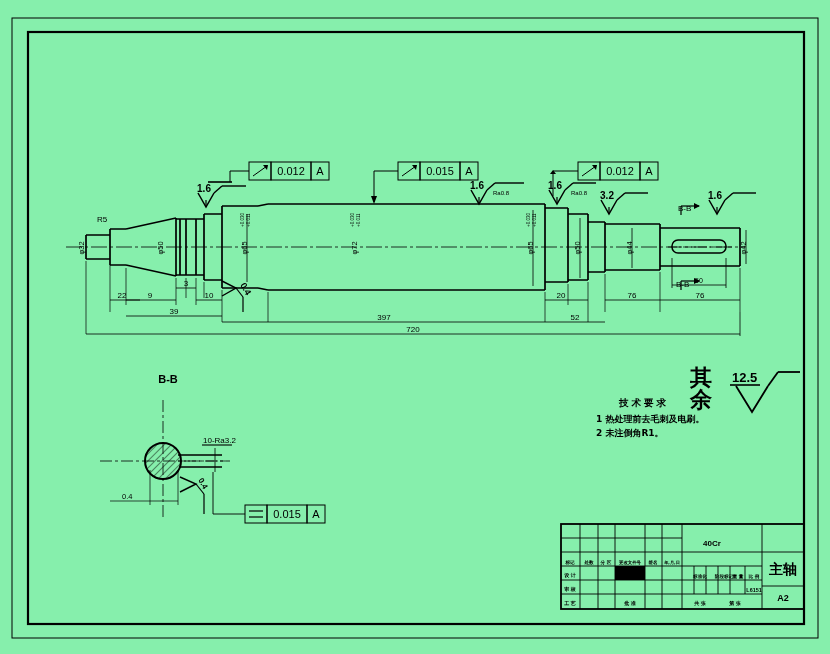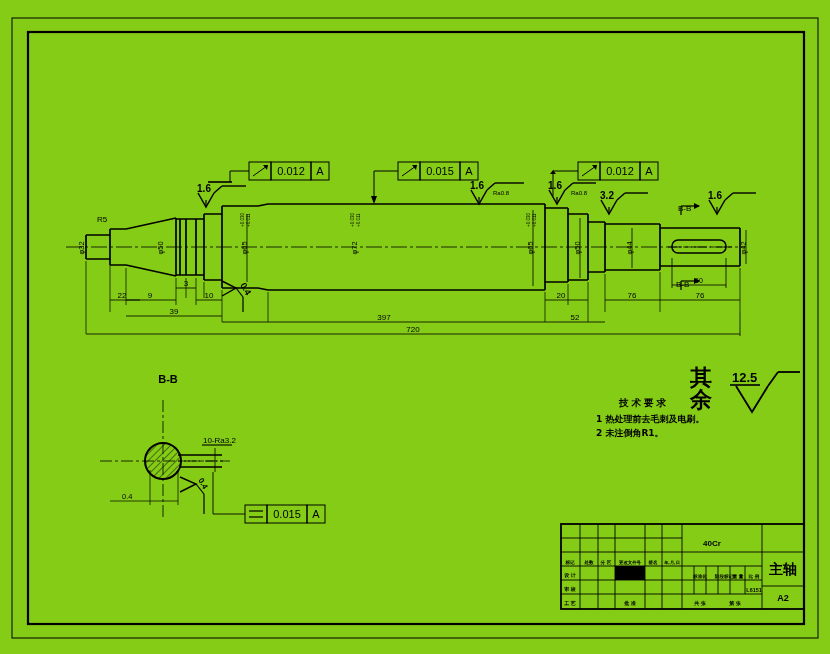--- a/index.html
+++ b/index.html
@@ -1,17 +1,17 @@
 <!DOCTYPE html>
 <html><head>
 <meta charset="utf-8">
 <style>
   html,body{margin:0;padding:0;background:#ffffff;}
   body{width:830px;height:654px;overflow:hidden;font-family:"Liberation Sans",sans-serif;color:#000;}
-  #sheet{position:relative;width:830px;height:654px;background:#84cc16;text-align:right;}
+  #sheet{position:relative;width:830px;height:654px;background:#86efac;text-align:right;}
   .abs{position:absolute;}
   svg{display:block;}
   text{font-family:"Liberation Sans",sans-serif;fill:#000;}
   .cn{font-family:"DejaVu Sans",sans-serif;}
 </style>
 </head>
 <body>
 
 <div id="sheet">
 

